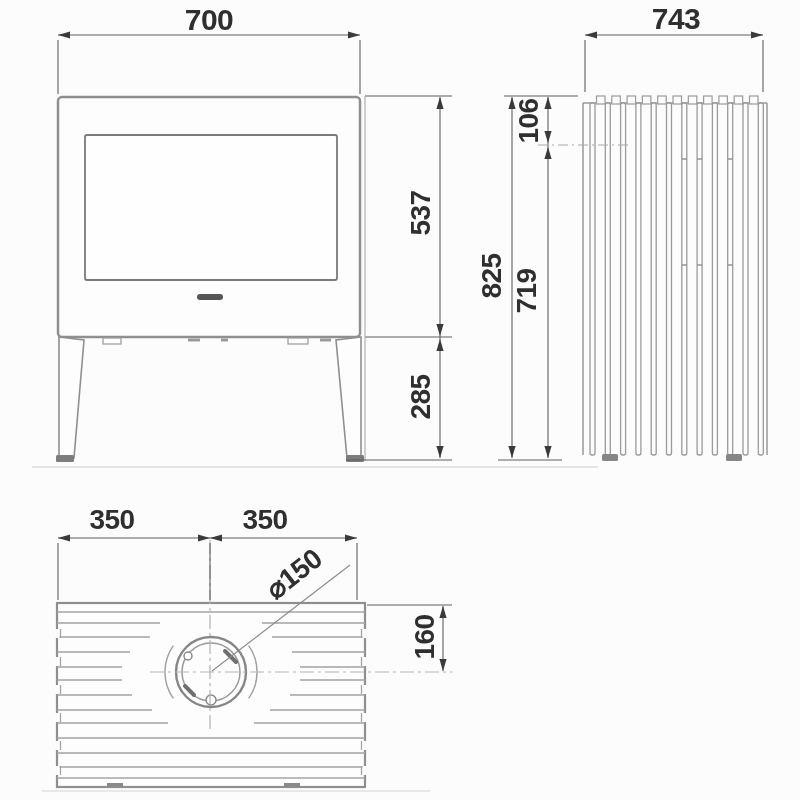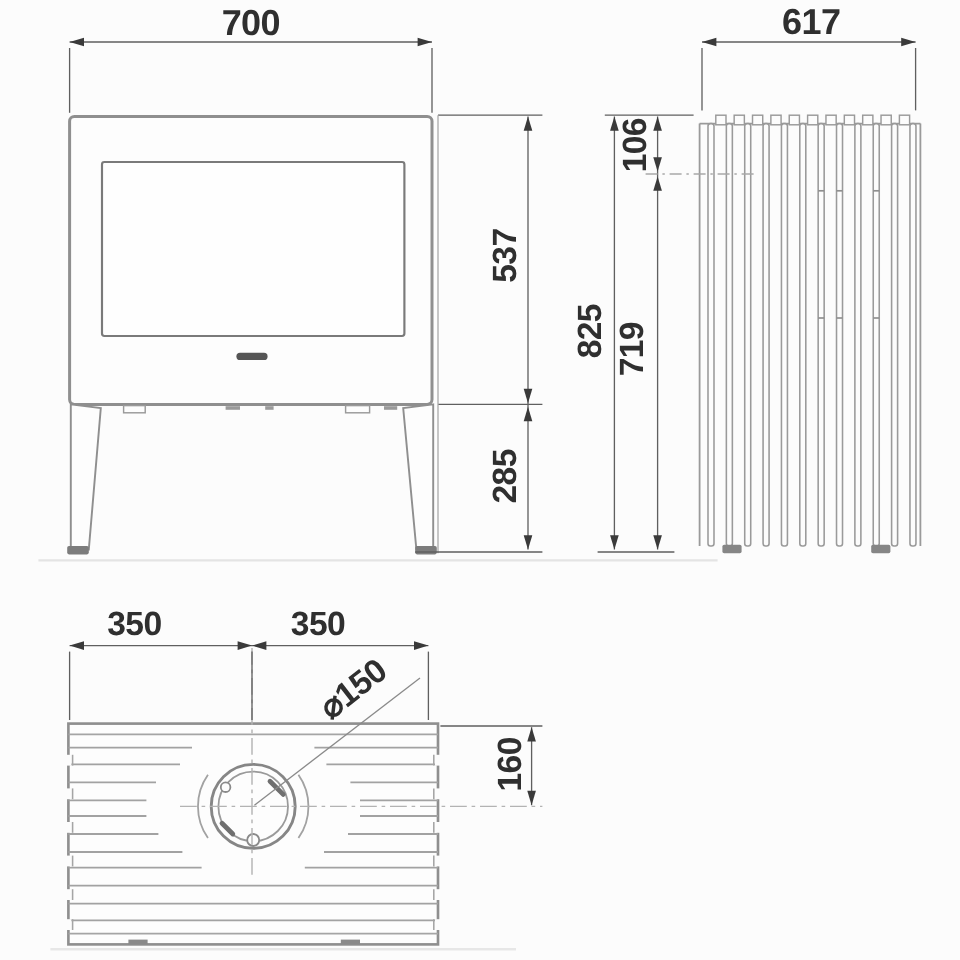--- a/index.html
+++ b/index.html
@@ -205,21 +205,21 @@
         <polygon points="58,538 70,534.4 70,541.6" fill="#3a3a3a"></polygon>
         <polygon points="210,538 198,534.4 198,541.6" fill="#3a3a3a"></polygon>
         <polygon points="210,538 222,534.4 222,541.6" fill="#3a3a3a"></polygon>
         <polygon points="357,538 345,534.4 345,541.6" fill="#3a3a3a"></polygon>
         <polygon points="443,606 439.4,618 446.6,618" fill="#3a3a3a"></polygon>
         <polygon points="443,671 439.4,659 446.6,659" fill="#3a3a3a"></polygon>
       </g>
 </svg>
 
 <div class="dim big" style="left:209px;top:20px">700</div>
-<div class="dim big" style="left:676px;top:19px">617</div>
+<div class="dim big" style="left:676px;top:19px">743</div>
 <div class="dim v" style="left:421px;top:213px">537</div>
 <div class="dim v" style="left:421px;top:397px">285</div>
 <div class="dim v" style="left:492px;top:276px">825</div>
 <div class="dim v" style="left:527px;top:291px">719</div>
 <div class="dim v" style="left:529px;top:121px">106</div>
 <div class="dim" style="left:112px;top:520px">350</div>
 <div class="dim" style="left:265px;top:520px">350</div>
 <div class="dim d" style="left:294px;top:574px">⌀150</div>
 <div class="dim v" style="left:425px;top:637px">160</div>
 

